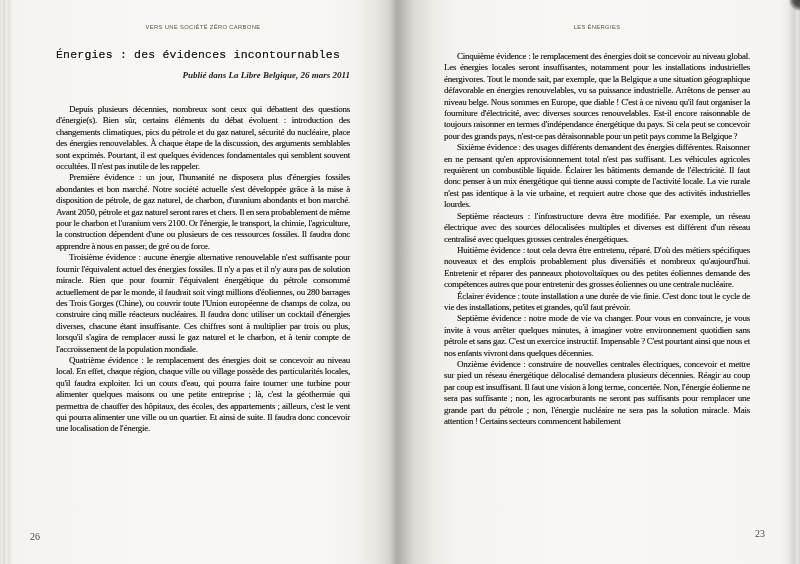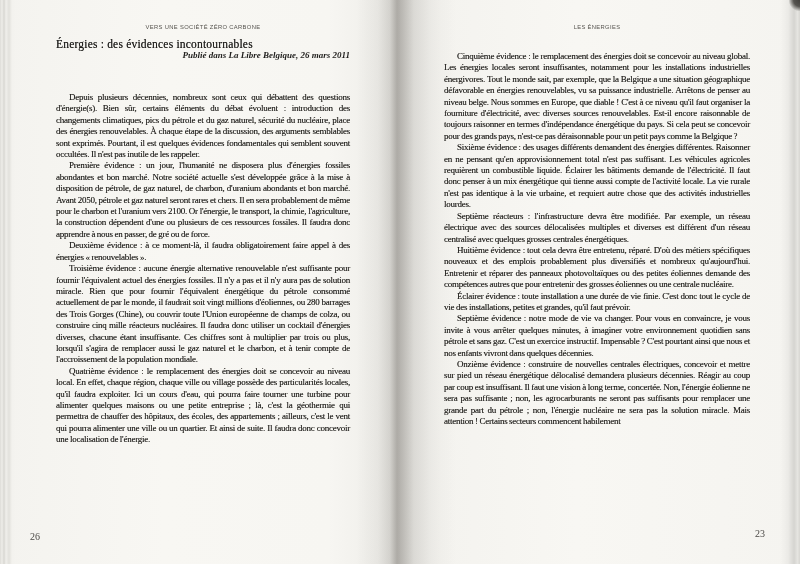--- a/index.html
+++ b/index.html
@@ -39,30 +39,30 @@
   .content { position:absolute; top:0; }
   .page-left  .content { left:50px; width:294px; }
   .page-right .content { left:44px; width:306px; }
 
   .running-header {
     margin-top:24px; text-align:center; white-space:nowrap;
     font-family:"Liberation Sans", sans-serif;
     font-size:5.8px; letter-spacing:0.35px; color:#56544f;
   }
   .title {
-    margin-top:8px;
-    font-family:Liberation Serif, serif;
+    margin-top:18px;
+    font-family:Liberation Mono, monospace;
     font-size:11.5px; font-weight:normal; letter-spacing:0.2px;
     color:#1d1c1a; text-shadow:0 0 0.4px rgba(29,28,26,0.7);
   }
   .subtitle {
-    text-align:right;
+    margin-top:9px; text-align:right;
     font-style:italic; font-weight:bold; font-size:9px; color:#201f1d;
   }
-  .body-text { margin-top:32px; }
+  .body-text { margin-top:24px; }
   .page-right .body-text { margin-top:21px; }
   .para {
     margin:0; text-indent:13px; text-align:justify;
     font-size:9px; line-height:11.4px;
     letter-spacing:-0.25px; word-spacing:-0.3px;
     color:#201f1c; text-shadow:0 0 0.45px rgba(32,31,28,0.55);
   }
   .lead { }
   .pageno { position:absolute; font-size:10px; color:#4a4845; }
   .page-left  .pageno { left:24px;  top:531px; }
@@ -72,21 +72,20 @@
 <body>
 
 <div class="page page-left">
   <div class="content">
     <div class="running-header">VERS UNE SOCIÉTÉ ZÉRO CARBONE</div>
     <div class="title">Énergies : des évidences incontournables</div>
     <div class="subtitle">Publié dans La Libre Belgique, 26 mars 2011</div>
     <div class="body-text">
       <p class="para"><span class="lead"></span><span>Depuis plusieurs décennies, nombreux sont ceux qui débattent des questions d'énergie(s). Bien sûr, certains éléments du débat évoluent : introduction des changements climatiques, pics du pétrole et du gaz naturel, sécurité du nucléaire, place des énergies renouvelables. À chaque étape de la discussion, des arguments semblables sont exprimés. Pourtant, il est quelques évidences fondamentales qui semblent souvent occultées. Il n'est pas inutile de les rappeler.</span></p>
       <p class="para"><span class="lead">Première évidence</span><span> : un jour, l'humanité ne disposera plus d'énergies fossiles abondantes et bon marché. Notre société actuelle s'est développée grâce à la mise à disposition de pétrole, de gaz naturel, de charbon, d'uranium abondants et bon marché. Avant 2050, pétrole et gaz naturel seront rares et chers. Il en sera probablement de même pour le charbon et l'uranium vers 2100. Or l'énergie, le transport, la chimie, l'agriculture, la construction dépendent d'une ou plusieurs de ces ressources fossiles. Il faudra donc apprendre à nous en passer, de gré ou de force.</span></p>
-      <p class="para"><span class="lead">Deuxième évidence</span><span> : à ce moment-là, il faudra obligatoirement faire appel à des énergies « renouvelables ».</span></p>
       <p class="para"><span class="lead">Troisième évidence</span><span> : aucune énergie alternative renouvelable n'est suffisante pour fournir l'équivalent actuel des énergies fossiles. Il n'y a pas et il n'y aura pas de solution miracle. Rien que pour fournir l'équivalent énergétique du pétrole consommé actuellement de par le monde, il faudrait soit vingt millions d'éoliennes, ou 280 barrages des Trois Gorges (Chine), ou couvrir toute l'Union européenne de champs de colza, ou construire cinq mille réacteurs nucléaires. Il faudra donc utiliser un cocktail d'énergies diverses, chacune étant insuffisante. Ces chiffres sont à multiplier par trois ou plus, lorsqu'il s'agira de remplacer aussi le gaz naturel et le charbon, et à tenir compte de l'accroissement de la population mondiale.</span></p>
       <p class="para"><span class="lead">Quatrième évidence</span><span> : le remplacement des énergies doit se concevoir au niveau local. En effet, chaque région, chaque ville ou village possède des particularités locales, qu'il faudra exploiter. Ici un cours d'eau, qui pourra faire tourner une turbine pour alimenter quelques maisons ou une petite entreprise ; là, c'est la géothermie qui permettra de chauffer des hôpitaux, des écoles, des appartements ; ailleurs, c'est le vent qui pourra alimenter une ville ou un quartier. Et ainsi de suite. Il faudra donc concevoir une localisation de l'énergie.</span></p>
     </div>
   </div>
   <div class="pageno">26</div>
 </div>
 
 <div class="page page-right">
   <div class="content">
     <div class="running-header">LES ÉNERGIES</div>

